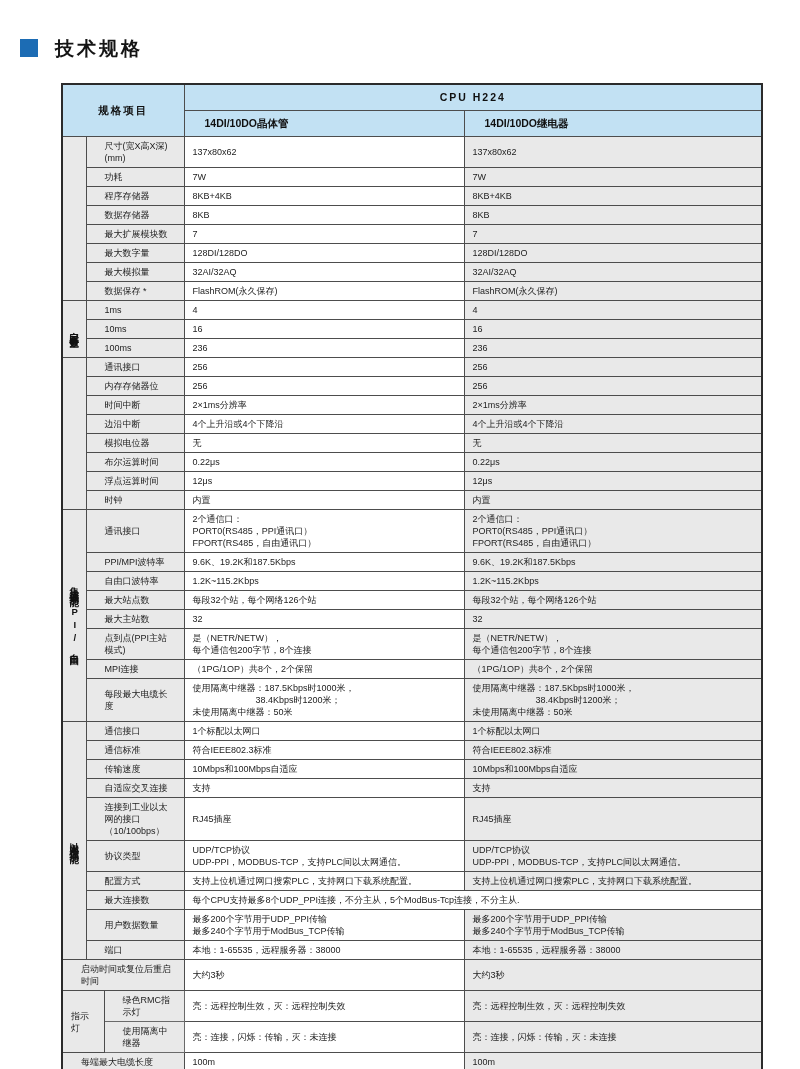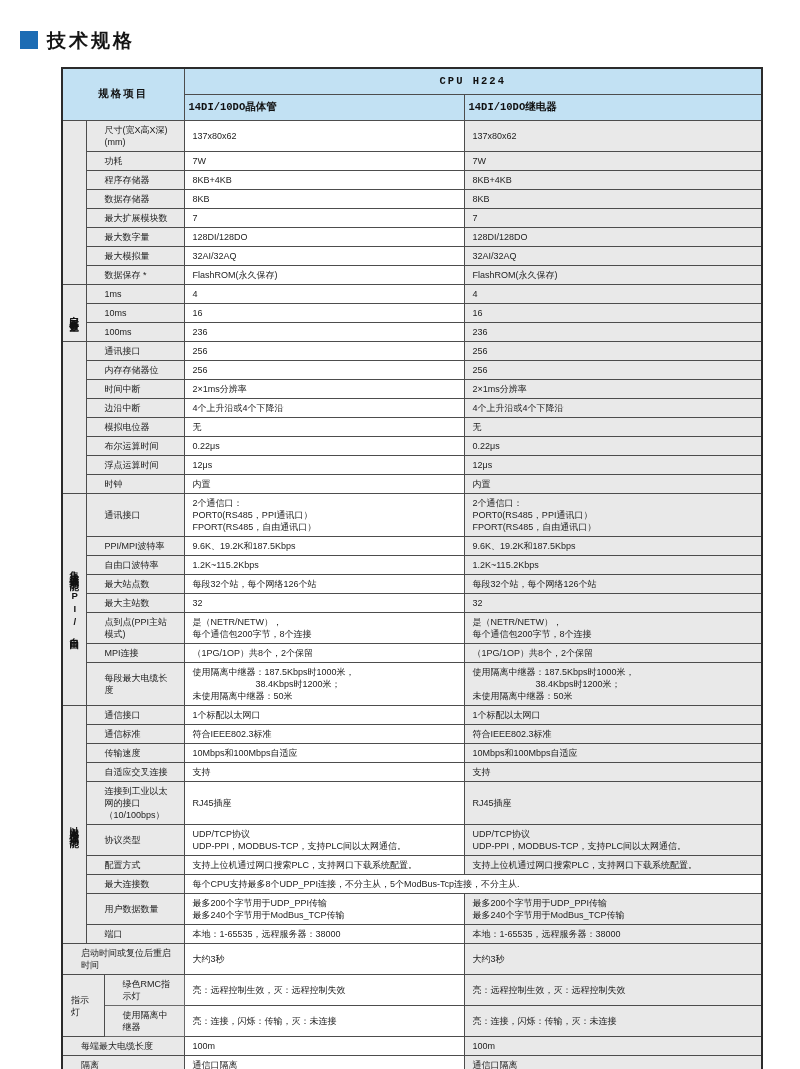--- a/index.html
+++ b/index.html
@@ -1,24 +1,24 @@
 <!DOCTYPE html>
 <html><head>
 <meta charset="utf-8">
 <style>
   html,body{margin:0;padding:0;}
   body{background:#ffffff;font-family:"Liberation Sans","DejaVu Sans",sans-serif;}
   .page{width:800px;height:1069px;background:#ffffff;position:relative;overflow:hidden;}
   .title-row{display:flex;align-items:center;gap:9px;padding:28px 0 0 20px;}
   .sq{width:18px;height:18px;background:#1c6cb4;flex:0 0 auto;margin-top:-2px;}
-  .page-title{font-size:19px;font-weight:bold;color:#141414;letter-spacing:3px;margin:0;}
+  .page-title{font-size:19px;font-weight:bold;color:#141414;letter-spacing:3px;margin:8px;}
   table.spec{border-collapse:collapse;table-layout:fixed;width:700px;margin:13px 0 0 61px;border:2px solid #2b2b2b;}
   td{border:1px solid #4d4d4d;padding:3px 8px;font-size:9px;line-height:12px;color:#222222;
      vertical-align:middle;white-space:pre-line;overflow:hidden;}
-  td.th{background:#c2e1f3;font-weight:bold;font-size:10.5px;line-height:13px;padding:6px 4px;color:#101010;font-family:Liberation Mono, monospace;}
+  td.th{background:#c2e1f3;font-weight:bold;font-size:10.5px;line-height:13px;padding:6px 20px;color:#101010;}
   td.th.center{text-align:center;letter-spacing:2px;}
   td.gcell{background:#e9e9e9;padding:2px 1px;}
   td.vert{writing-mode:vertical-rl;text-orientation:upright;text-align:center;font-weight:bold;
           font-size:9.5px;letter-spacing:2px;line-height:22px;padding:4px 0;color:#111111;}
   td.lcell{background:#e9e9e9;padding-left:18px;}
   td.icell{background:#e9e9e9;}
   td.sub{border-color:#6a6a6a;}
   td.v1{background:#ffffff;}
   td.v2{background:#e9e9e9;}
 </style>

